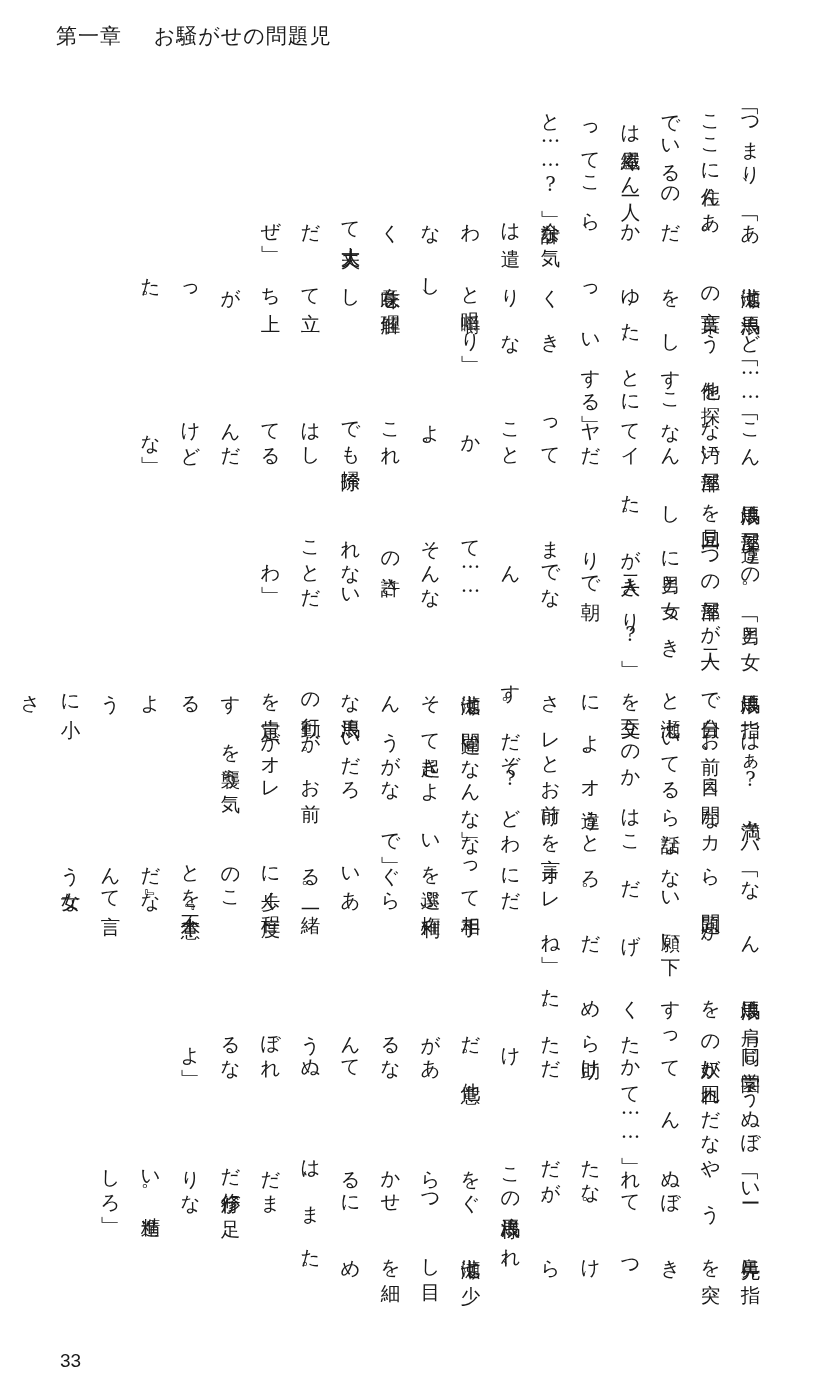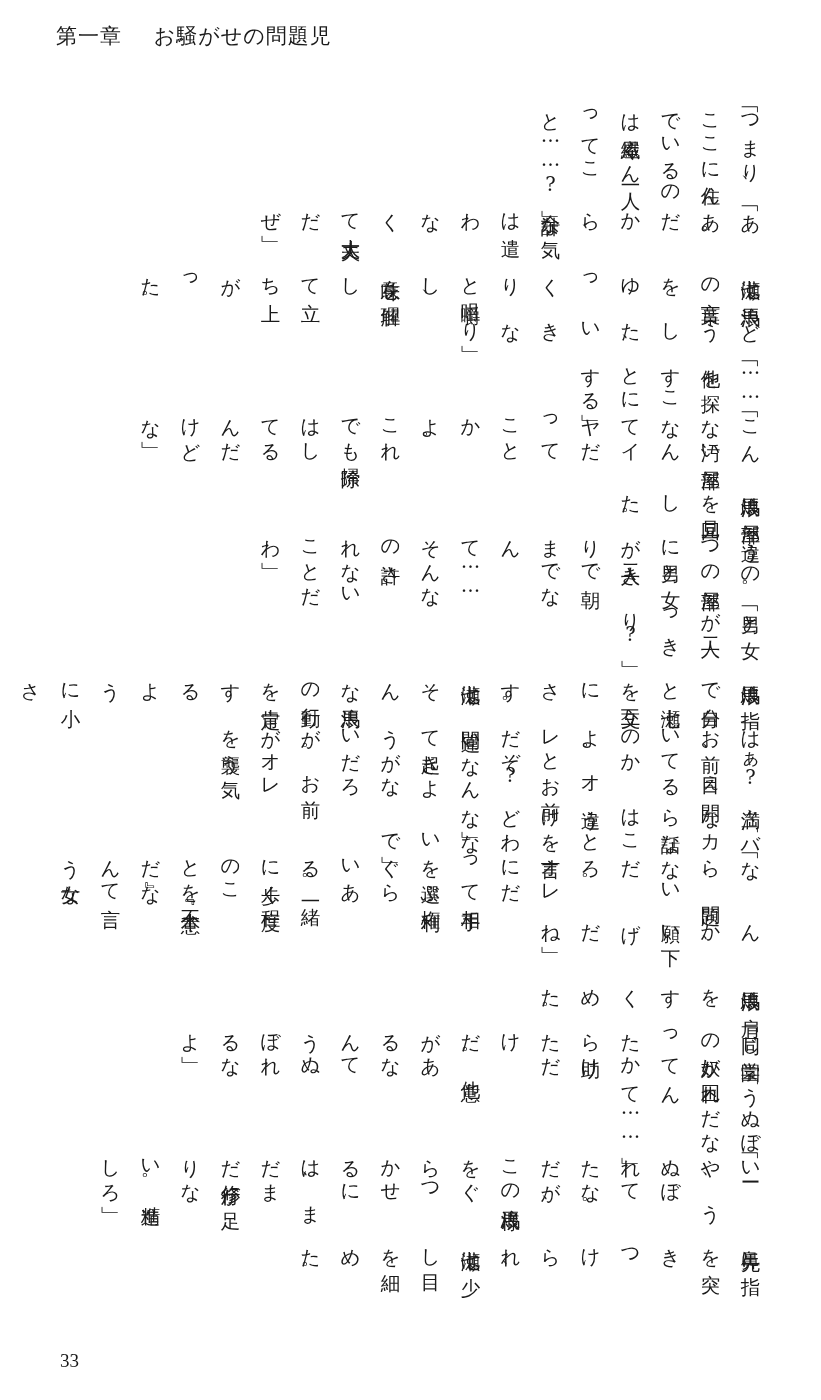--- a/index.html
+++ b/index.html
@@ -14,20 +14,21 @@
     font-family: "DejaVu Serif", "Liberation Serif", serif;
     color: #1a1a1a;
     overflow: hidden;
   }
 
   .page {
     position: absolute;
     inset: 0;
     width: 812px;
     height: 1400px;
+    text-align: center;
   }
 
   
   .chapter-header {
     position: absolute;
     top: 22px;
     left: 56px;
     font-size: 21px;
     letter-spacing: 1px;
     white-space: nowrap;
@@ -63,21 +64,21 @@
   .para.indent {
     padding-top: 20px;
   }
 
   
   .page-number {
     position: absolute;
     left: 60px;
     bottom: 28px;
     font-size: 19px;
-    font-family: Liberation Serif, serif;
+    font-family: Liberation Sans, sans-serif;
   }
 </style>
 </head>
 <body>
 
 <div class="page">
 
   <div class="chapter-header">
     <span class="chap-num">第一章</span>
     <span class="chap-title">お騒がせの問題児</span>

